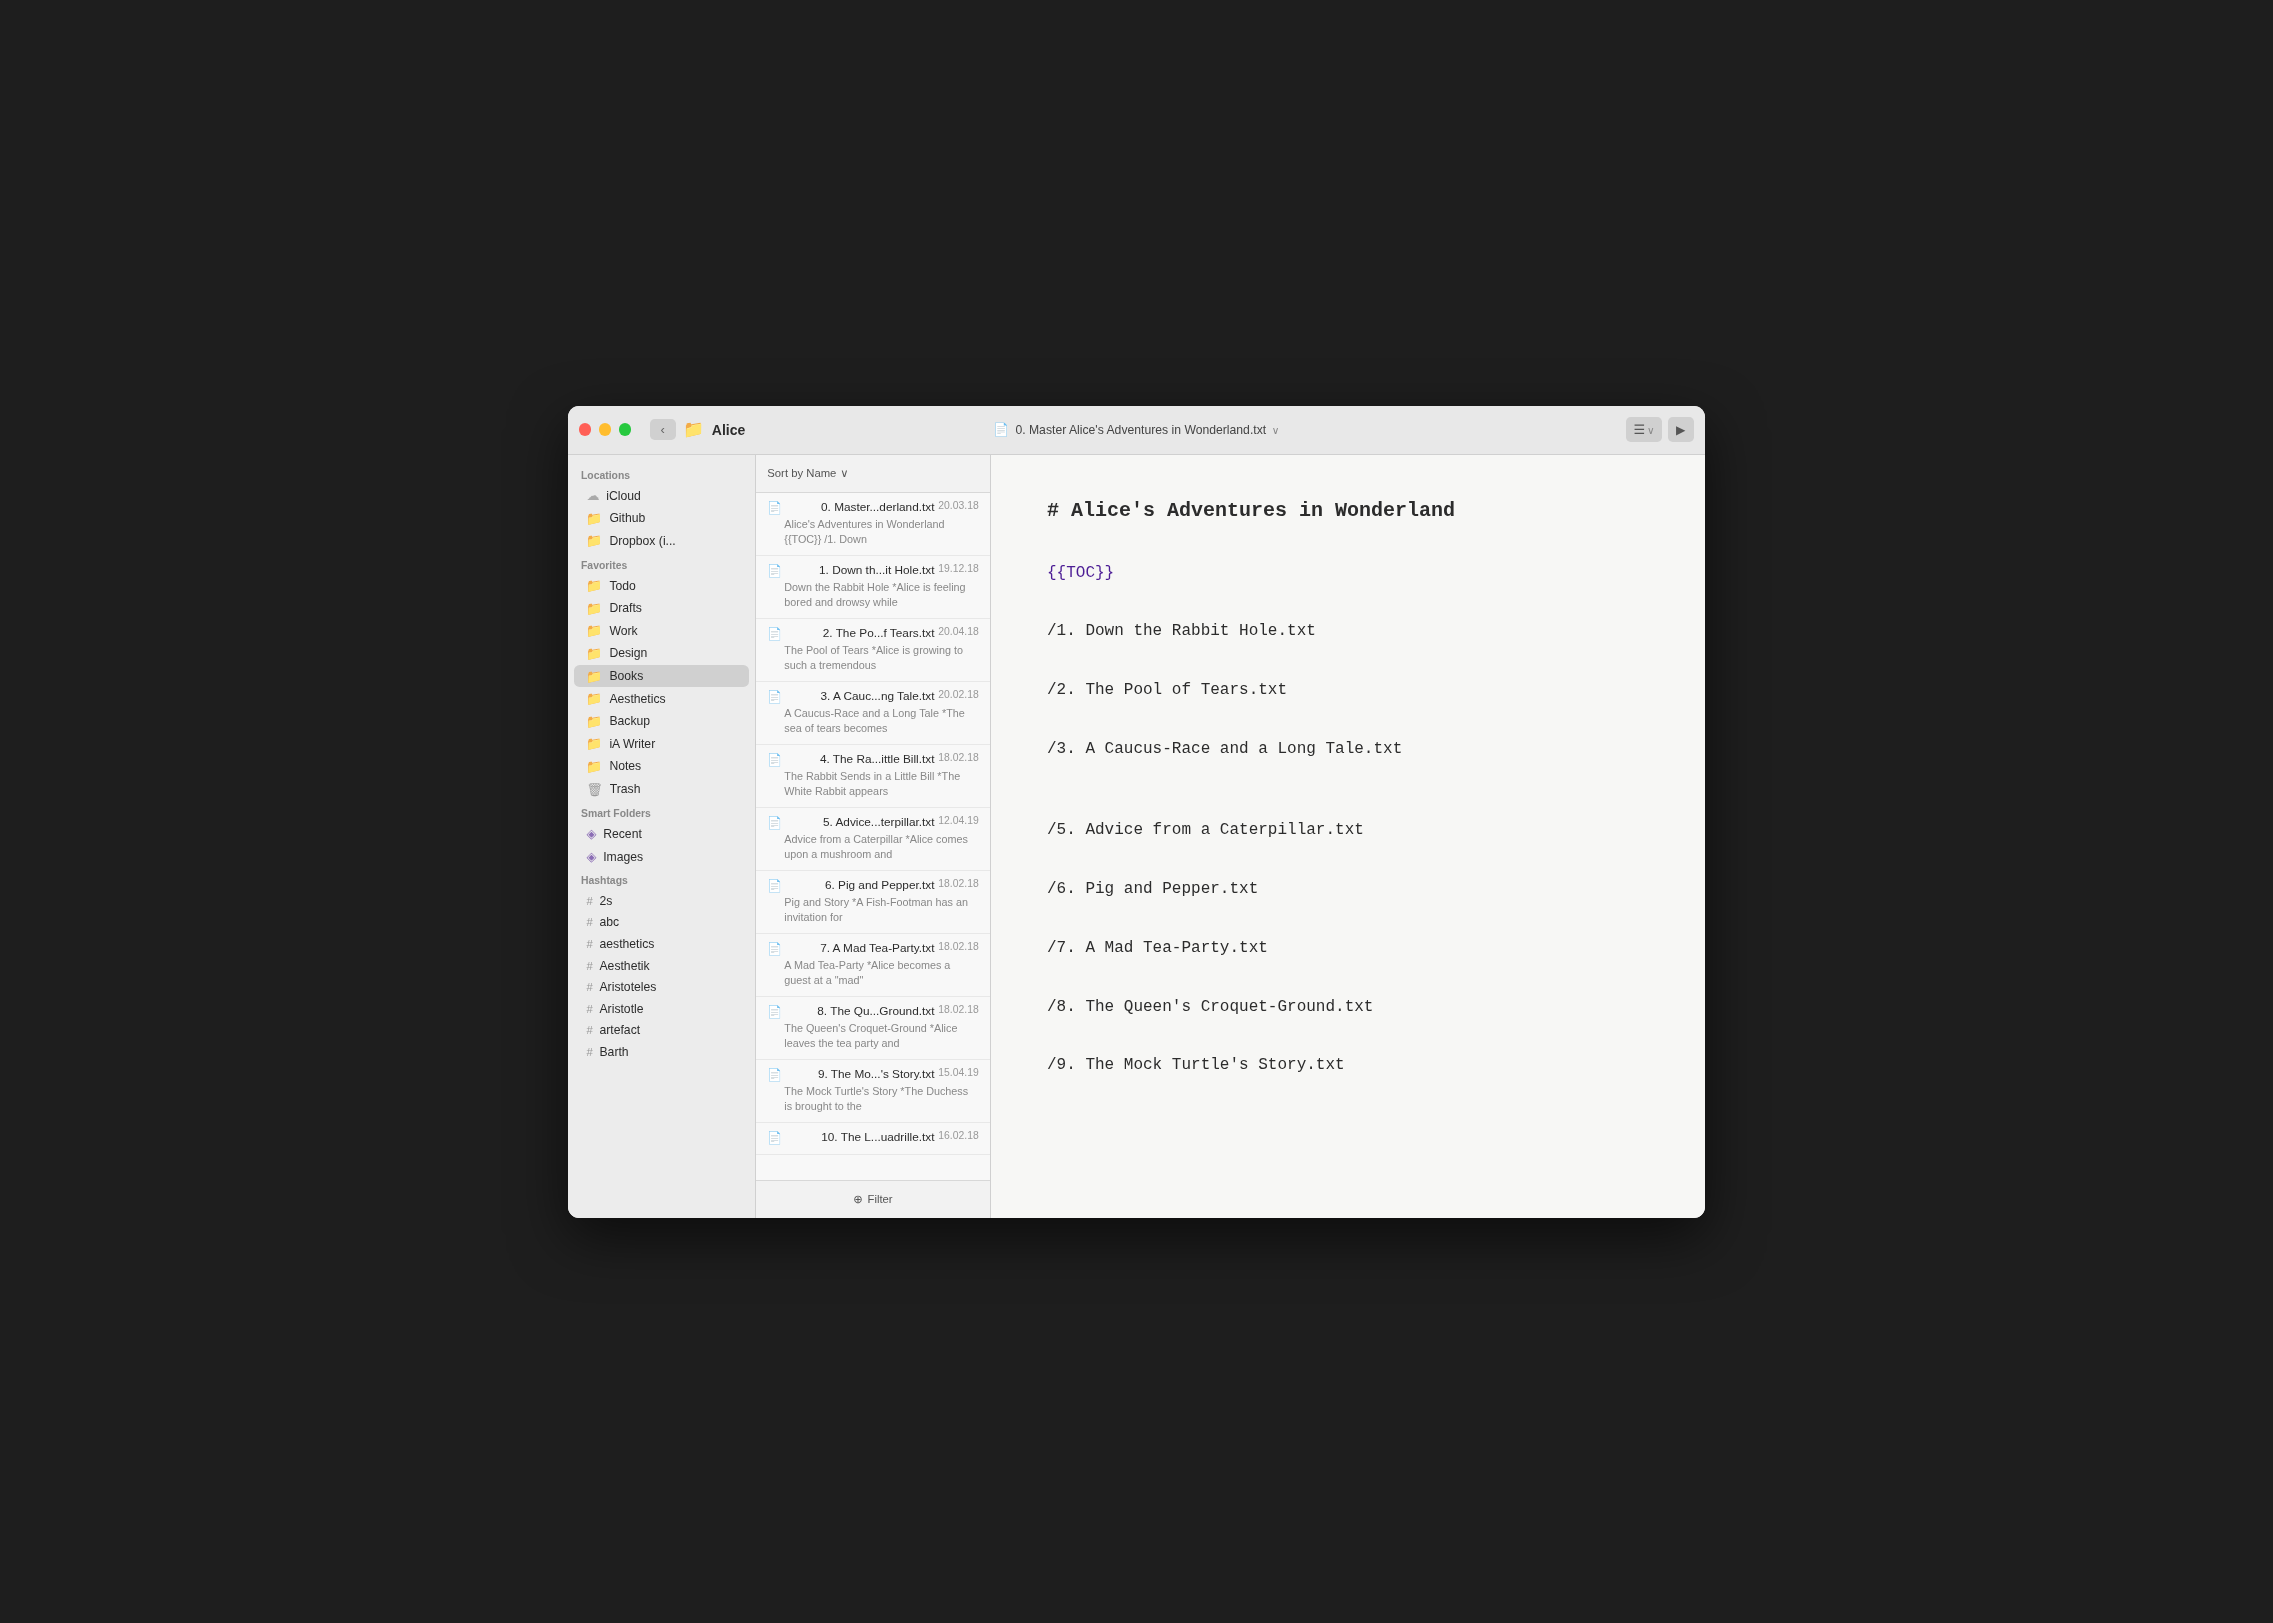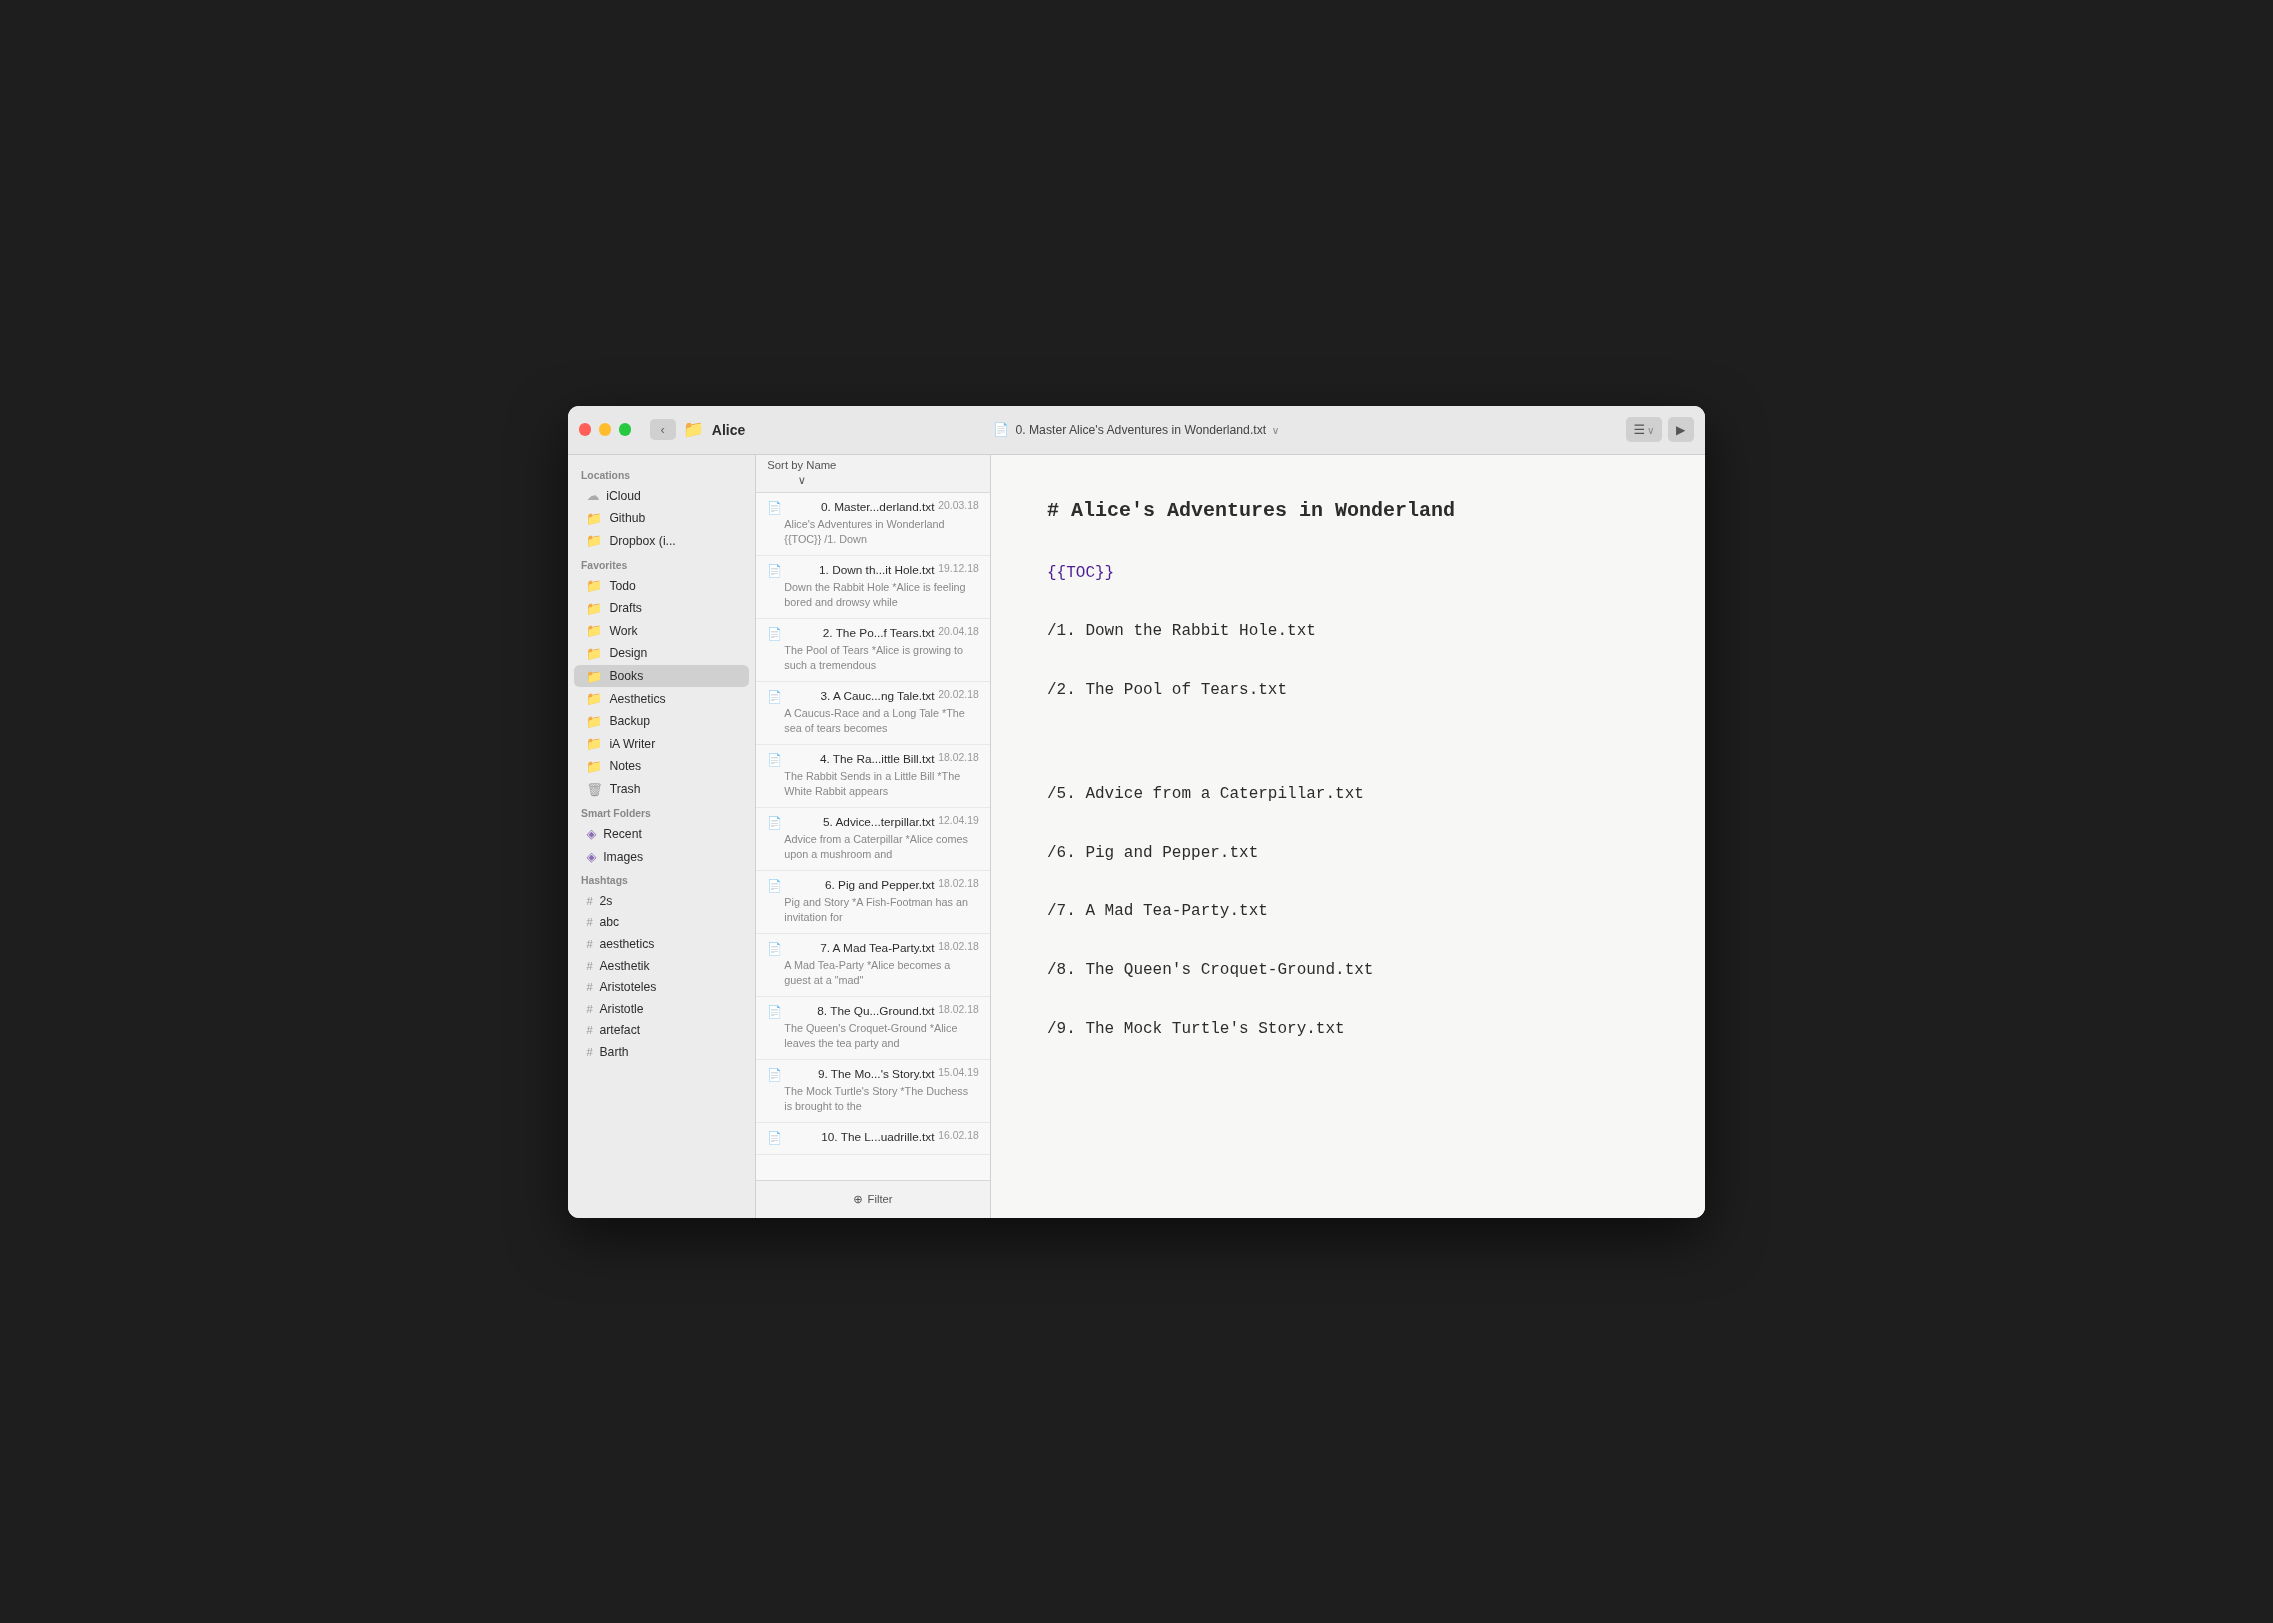--- a/index.html
+++ b/index.html
@@ -190,21 +190,20 @@
     }
     .sort-by-btn {
       display: flex;
       align-items: center;
       gap: 3.8px;
       background: none;
       border: none;
       cursor: pointer;
       font-size: 11.3px;
       color: #555;
-      flex-direction: column;
     }
     .file-list-content {
       flex: 1;
       overflow-y: auto;
     }
     .file-list-content::-webkit-scrollbar { width: 0; }
     .file-item {
       padding: 7.5px 11.3px;
       cursor: pointer;
       border-bottom: 0.9px solid #e8e8e8;
@@ -550,20 +549,21 @@
     <div class="editor">
       <div class="editor-content">
         <div class="editor-line heading"># Alice's Adventures in Wonderland</div>
         <div class="editor-line spacer"></div>
         <div class="editor-line toc">{{TOC}}</div>
         <div class="editor-line spacer"></div>
         <div class="editor-line chapter">/1. Down the Rabbit Hole.txt</div>
         <div class="editor-line spacer"></div>
         <div class="editor-line chapter">/2. The Pool of Tears.txt</div>
         <div class="editor-line spacer"></div>
+        <div class="editor-line chapter">/3. A Caucus-Race and a Long Tale.txt</div>
         <div class="editor-line spacer"></div>
         <div class="editor-line spacer"></div>
         <div class="editor-line chapter">/5. Advice from a Caterpillar.txt</div>
         <div class="editor-line spacer"></div>
         <div class="editor-line chapter">/6. Pig and Pepper.txt</div>
         <div class="editor-line spacer"></div>
         <div class="editor-line chapter">/7. A Mad Tea-Party.txt</div>
         <div class="editor-line spacer"></div>
         <div class="editor-line chapter">/8. The Queen's Croquet-Ground.txt</div>
         <div class="editor-line spacer"></div>

